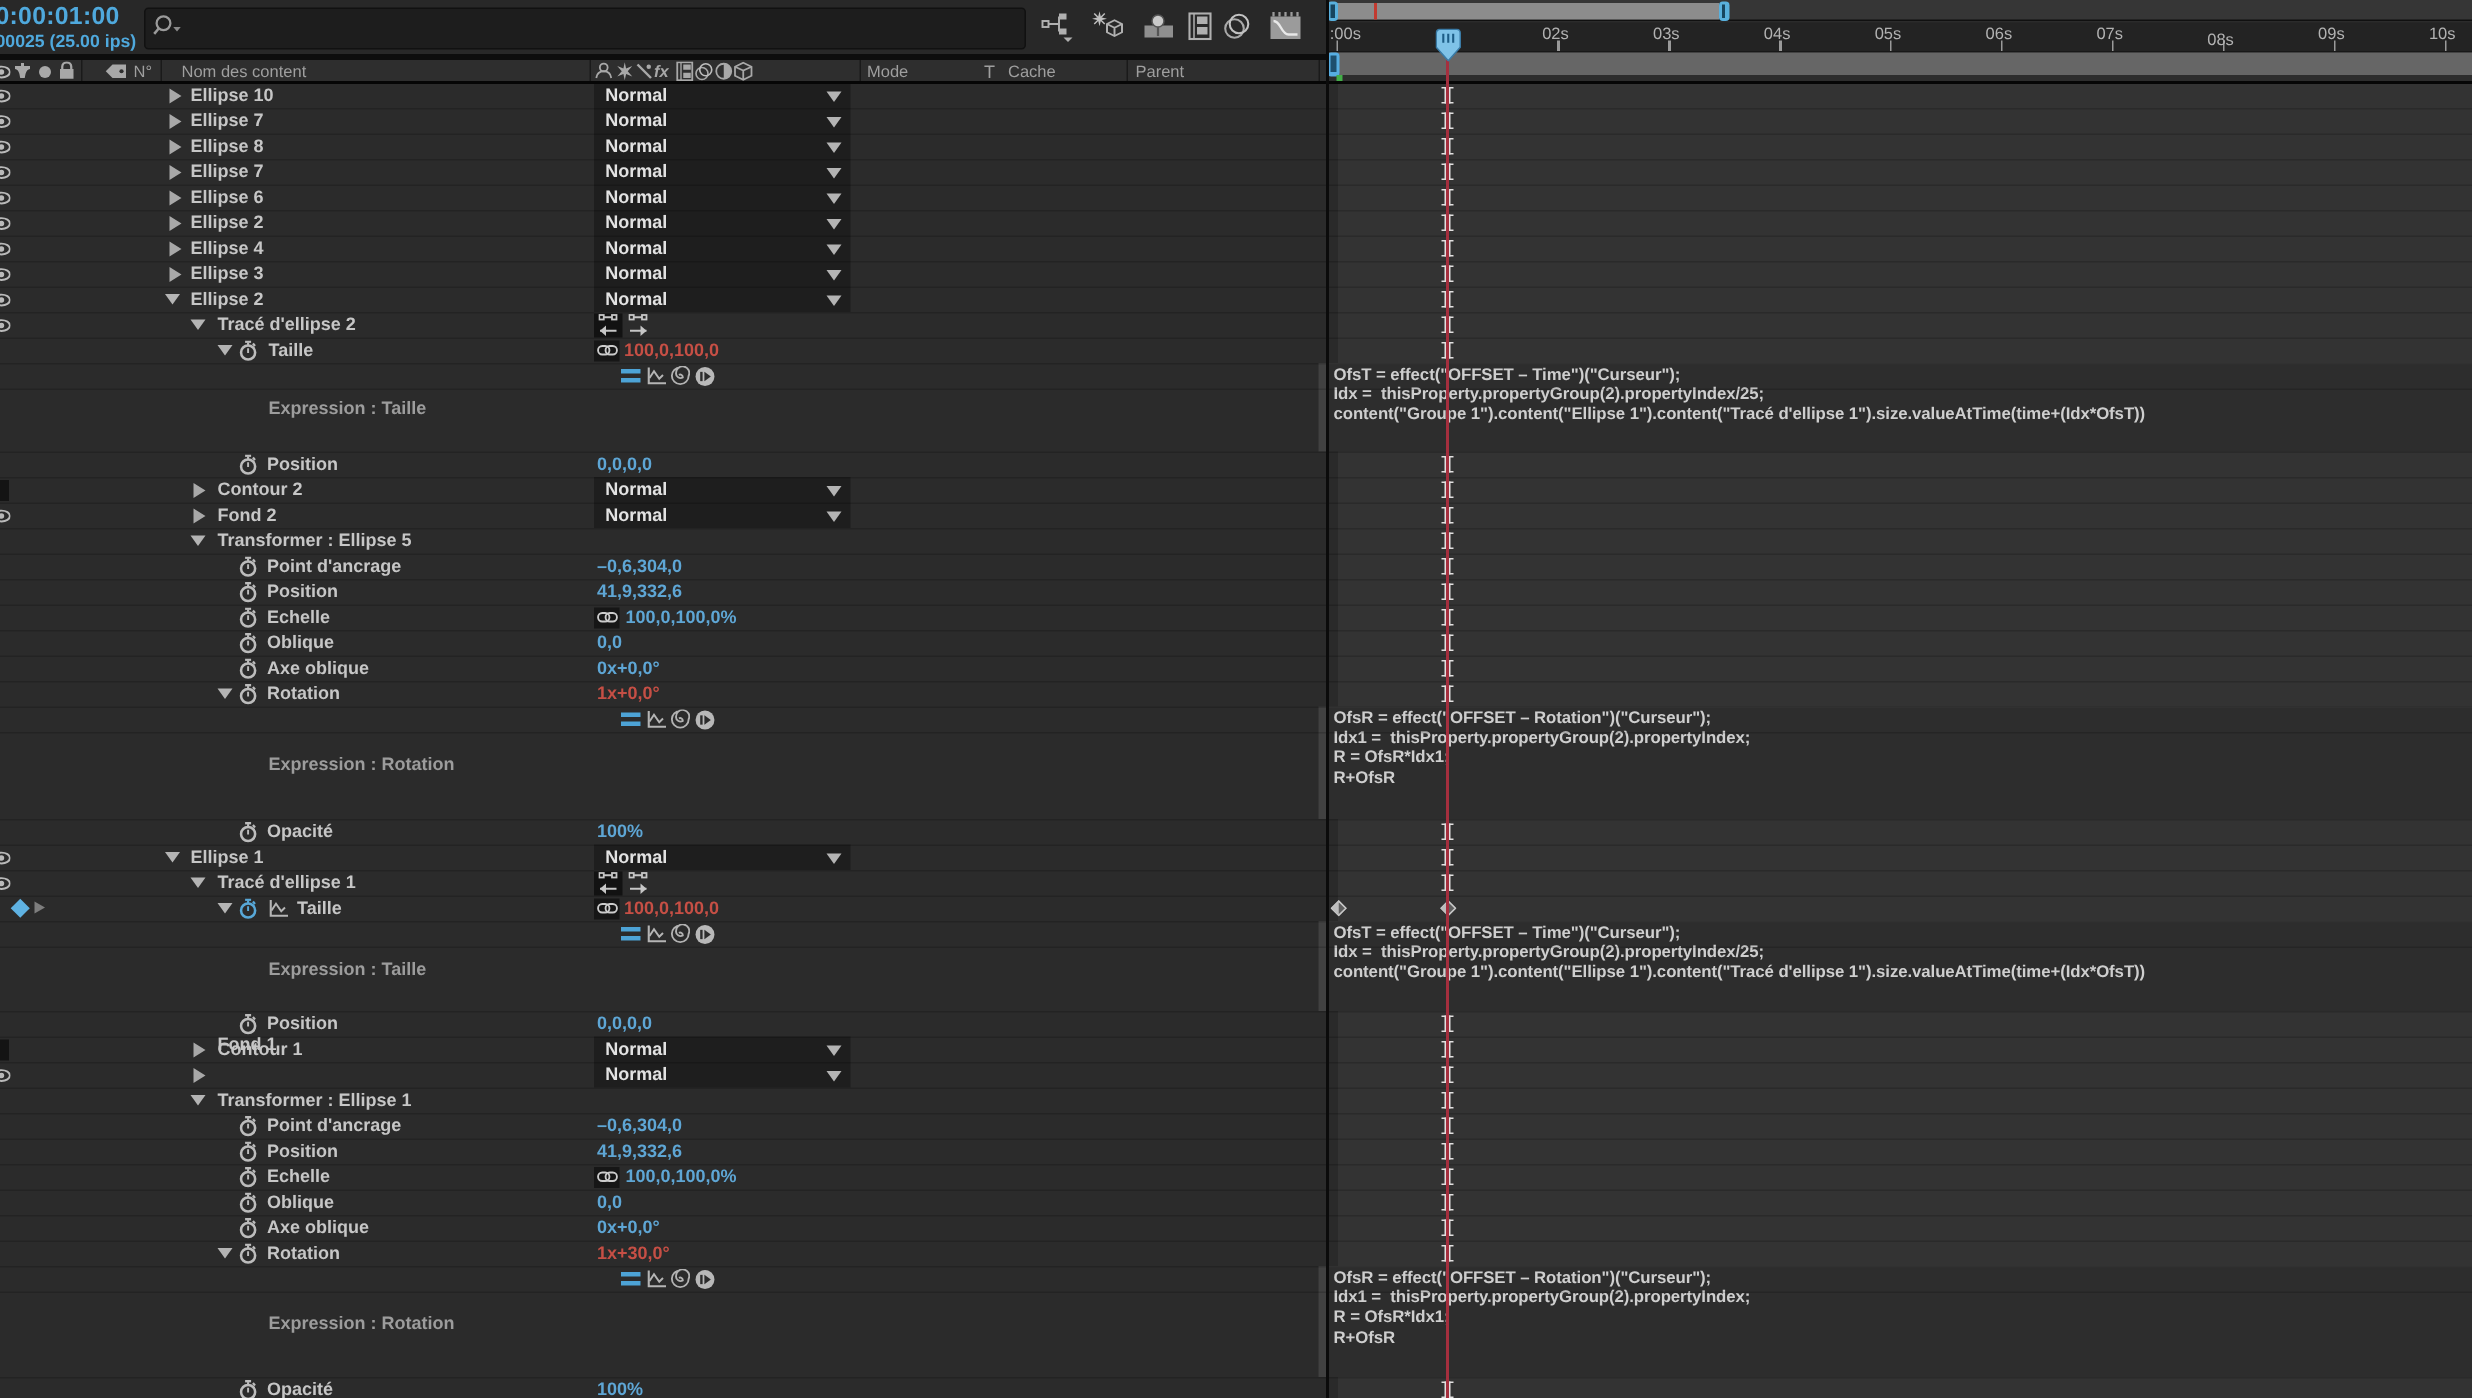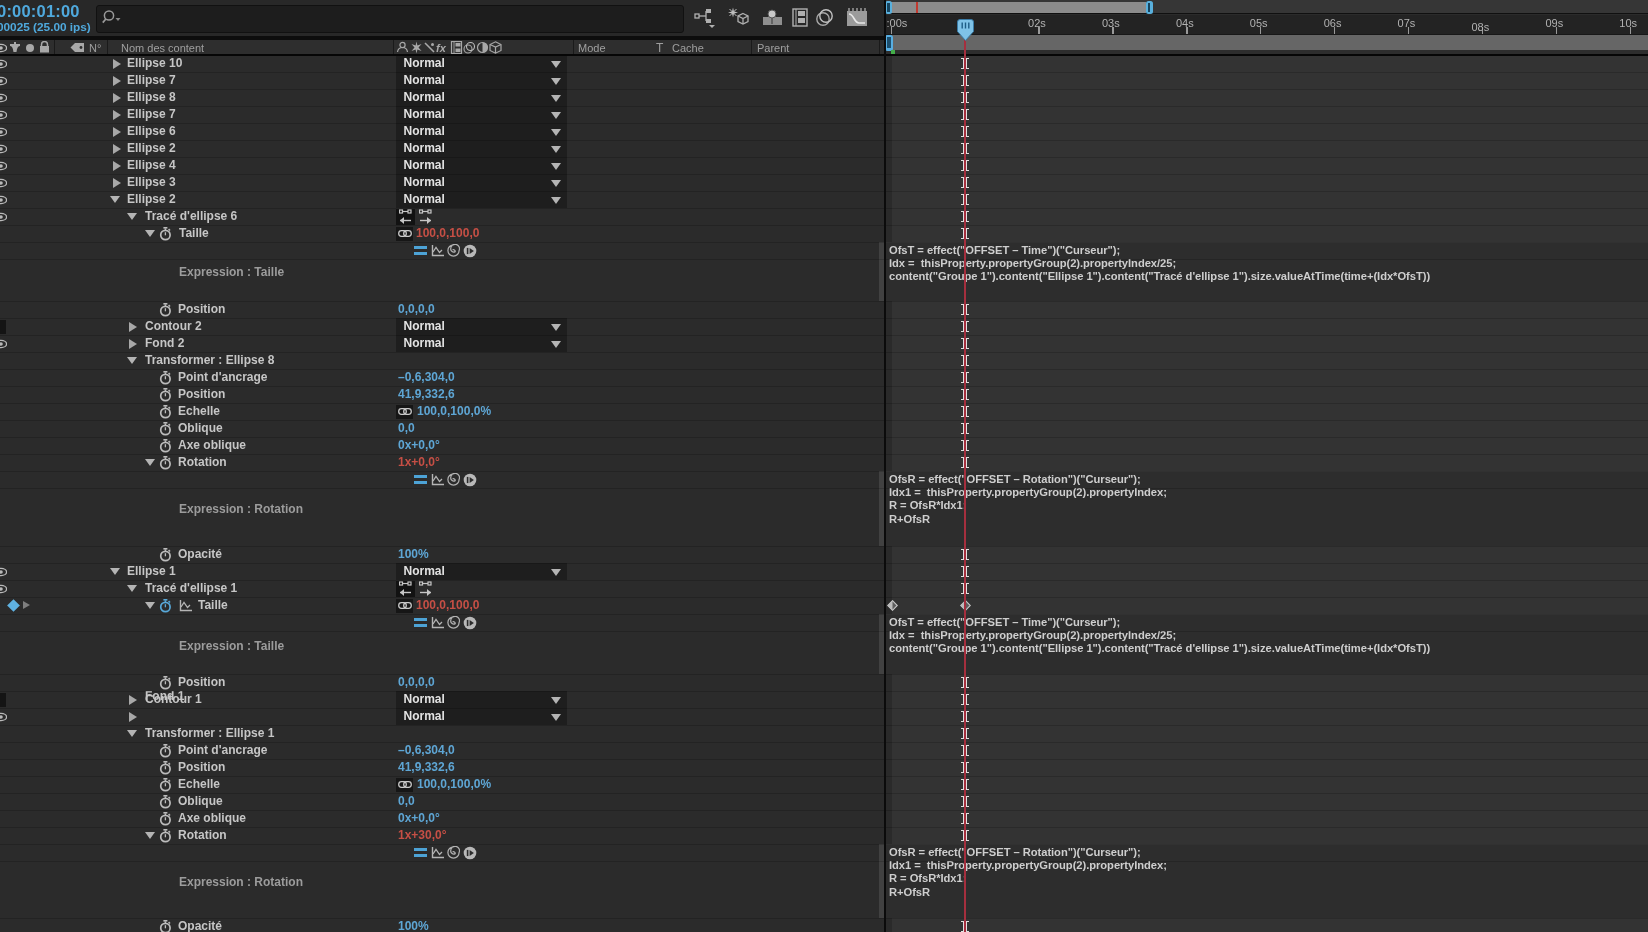--- a/index.html
+++ b/index.html
@@ -122,21 +122,21 @@
     </svg>
 <div class="tri-d" style="left:109.5px;top:196.0px"></div>
 <div class="txt" style="left:127px;top:191px">Ellipse 2</div>
 <div class="val" style="left:403.5px;top:191px;color:#e2e2e2">Normal</div>
     <div class="tri-d" style="left:551px;top:197px"></div>
 <svg class="abs" style="left:-5px;top:211.5px" width="12" height="10" viewBox="0 0 12 10">
       <ellipse cx="6" cy="5" rx="5.6" ry="3.6" fill="none" stroke="#b9b9b9" stroke-width="1.3"></ellipse>
       <circle cx="6" cy="5" r="1.8" fill="#b9b9b9"></circle>
     </svg>
 <div class="tri-d" style="left:127px;top:213.0px"></div>
-<div class="txt" style="left:145px;top:208px">Tracé d'ellipse 6</div>
+<div class="txt" style="left:145px;top:208px">Tracé d'ellipse 2</div>
 <div class="abs" style="left:395.5px;top:208.5px;width:19px;height:16px;background:#121212"></div>
     <svg class="abs" style="left:398.5px;top:208.5px" width="13" height="16" viewBox="0 0 13 16">
       <rect x="0.5" y="1" width="3" height="3" fill="none" stroke="#c6c6c6" stroke-width="1.2"></rect>
       <rect x="9" y="1" width="3" height="3" fill="none" stroke="#c6c6c6" stroke-width="1.2"></rect>
       <line x1="3.5" y1="2.5" x2="9" y2="2.5" stroke="#c6c6c6" stroke-width="1.2"></line>
       <line x1="1" y1="11.5" x2="12" y2="11.5" stroke="#c6c6c6" stroke-width="1.4"></line>
       <path d="M5 8 L1 11.5 L5 15 Z" fill="#c6c6c6"></path>
     </svg>
     <svg class="abs" style="left:419px;top:208.5px" width="13" height="16" viewBox="0 0 13 16">
       <rect x="0.5" y="1" width="3" height="3" fill="none" stroke="#c6c6c6" stroke-width="1.2"></rect>
@@ -190,21 +190,21 @@
     <div class="tri-d" style="left:551px;top:324px"></div>
 <svg class="abs" style="left:-5px;top:338.5px" width="12" height="10" viewBox="0 0 12 10">
       <ellipse cx="6" cy="5" rx="5.6" ry="3.6" fill="none" stroke="#b9b9b9" stroke-width="1.3"></ellipse>
       <circle cx="6" cy="5" r="1.8" fill="#b9b9b9"></circle>
     </svg>
 <div class="tri-r" style="left:128.5px;top:338.5px"></div>
 <div class="txt" style="left:145px;top:335px">Fond 2</div>
 <div class="val" style="left:403.5px;top:335px;color:#e2e2e2">Normal</div>
     <div class="tri-d" style="left:551px;top:341px"></div>
 <div class="tri-d" style="left:127px;top:357.0px"></div>
-<div class="txt" style="left:145px;top:352px">Transformer : Ellipse 8</div>
+<div class="txt" style="left:145px;top:352px">Transformer : Ellipse 5</div>
 <svg class="abs" style="left:159px;top:370.5px" width="13" height="14" viewBox="0 0 13 14">
       <rect x="4.4" y="0" width="4" height="1.6" fill="#bcbcbc"></rect>
       <rect x="5.7" y="1.4" width="1.4" height="1.6" fill="#bcbcbc"></rect>
       <line x1="9.6" y1="2" x2="11" y2="3.6" stroke="#bcbcbc" stroke-width="1.5"></line>
       <circle cx="6.4" cy="8" r="4.7" fill="none" stroke="#bcbcbc" stroke-width="1.7"></circle>
       <line x1="6.4" y1="8.3" x2="6.4" y2="5.2" stroke="#bcbcbc" stroke-width="1.3"></line>
     </svg>
 <div class="txt" style="left:178px;top:369px">Point d'ancrage</div>
 <div class="val blue" style="left:398px;top:369px">–0,6,304,0</div>
 <svg class="abs" style="left:159px;top:387.5px" width="13" height="14" viewBox="0 0 13 14">

